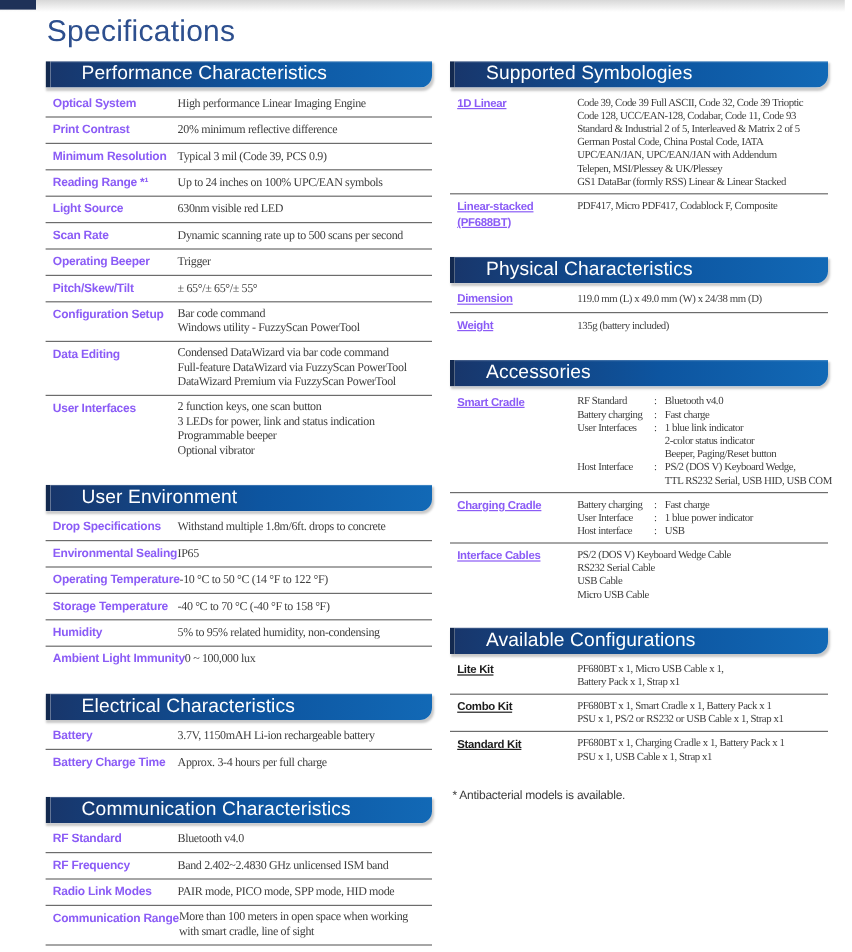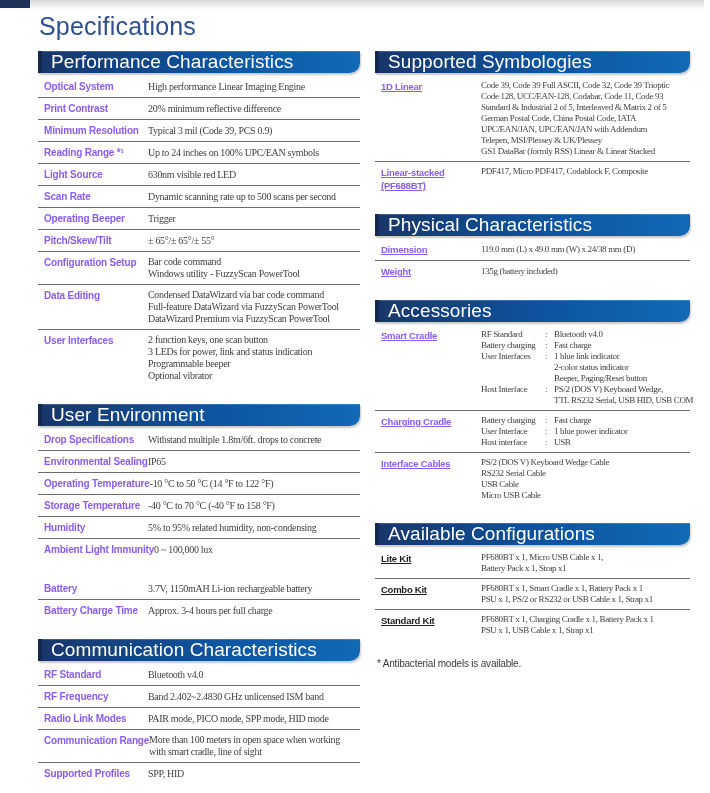--- a/index.html
+++ b/index.html
@@ -9,22 +9,22 @@
               background:linear-gradient(#d8d8d8, #ffffff); }
   .top-corner { position:absolute; top:0; left:0; width:30px; height:8px; background:#1e3158; }
   .content { position:relative; padding:12px 0 0 38px; }
   .page-title { font-size:25px; font-weight:normal; color:#2d4f8e; margin:0 0 10px 1px;
                 letter-spacing:0.2px; }
   .cols { display:flex; gap:15px; align-items:flex-start; }
   .col { display:block; }
   .col-left  { width:322px; }
   .col-right { width:315px; }
   .spec-section { margin-bottom:18px; }
-  .sec-header { height:22px; line-height:22px; color:#ffffff; font-size:19px;
-                padding-left:9px; letter-spacing:0.1px;
+  .sec-header { height:22px; line-height:22px; color:#ffffff; font-size:16px;
+                padding-left:26px; letter-spacing:0.1px;
                 background:linear-gradient(90deg,#18366b 0%, #0d55a0 55%, #1269b6 100%);
                 border-left:4px solid #13294f;
                 border-radius:0 0 10px 0;
                 box-shadow:1px 2px 2px rgba(0,0,0,0.22), inset 0 1px 0 rgba(255,255,255,0.18); }
   .sec-table { margin-top:3px; }
   .spec-row { display:flex; align-items:flex-start; padding:4px 0 4px 6px;
               border-bottom:1px solid #6c6c6c; }
   .spec-row:last-child { border-bottom:none; }
   .row-label { flex:0 0 104px; font-weight:bold; color:#8b5cf6; }
   .col-right .row-label { flex:0 0 100px;text-decoration:underline; }
@@ -197,20 +197,21 @@
                 <div class="row-label">
                   <div class="label-line">Ambient Light Immunity</div>
                 </div>
                 <div class="row-value">
                   <div class="value-line">0 ~ 100,000 lux</div>
                 </div>
               </div>
             </div>
           </section>
           <section class="spec-section sec-electrical-characteristics">
+            <div class="sec-header">Electrical Characteristics</div>
             <div class="sec-table">
               <div class="spec-row single">
                 <div class="row-label">
                   <div class="label-line">Battery</div>
                 </div>
                 <div class="row-value">
                   <div class="value-line">3.7V, 1150mAH Li-ion rechargeable battery</div>
                 </div>
               </div>
               <div class="spec-row single">

